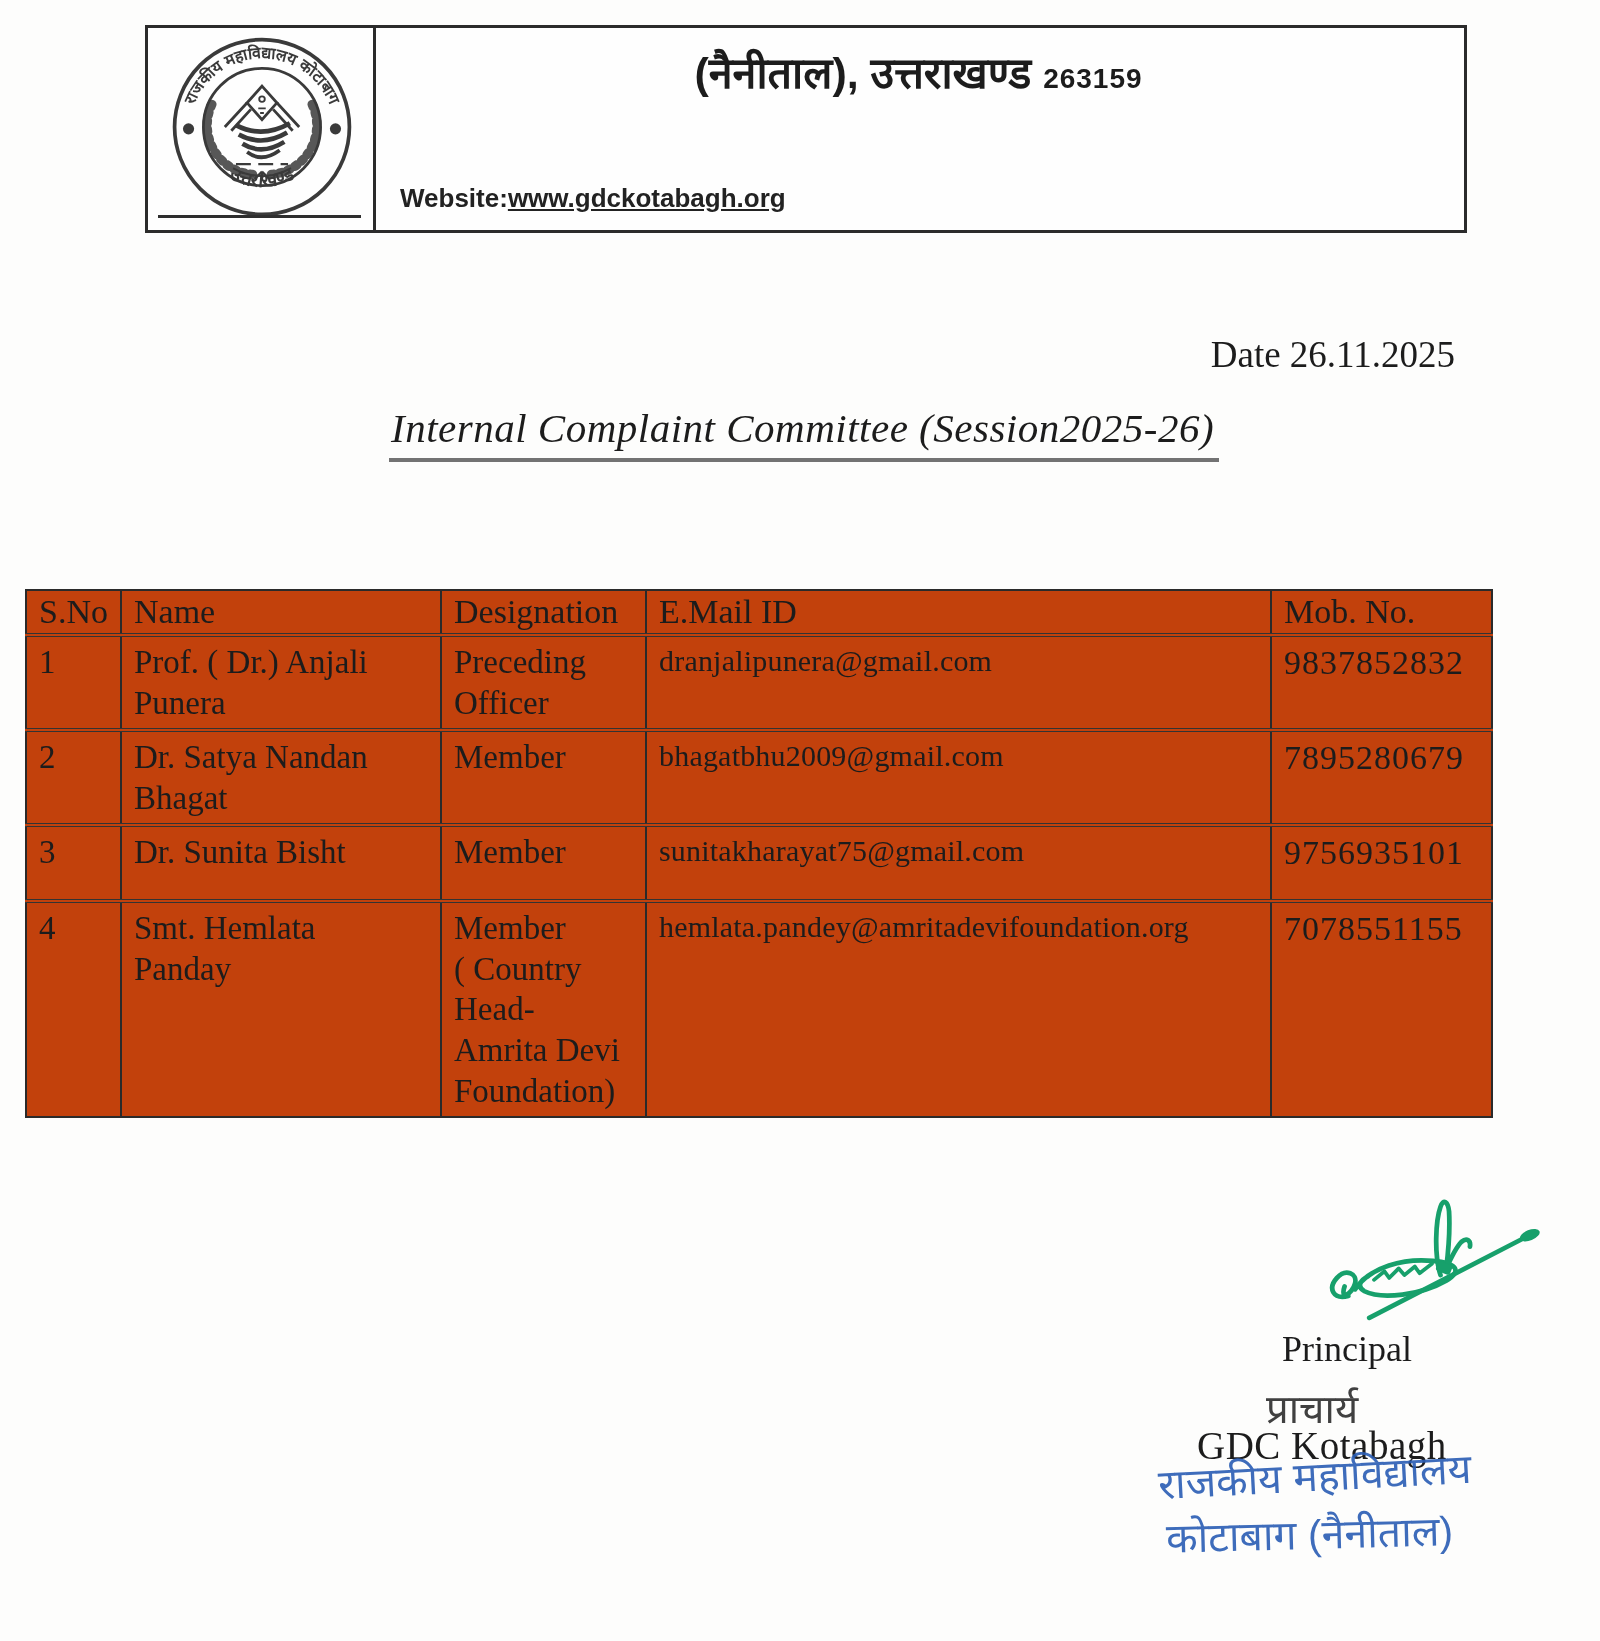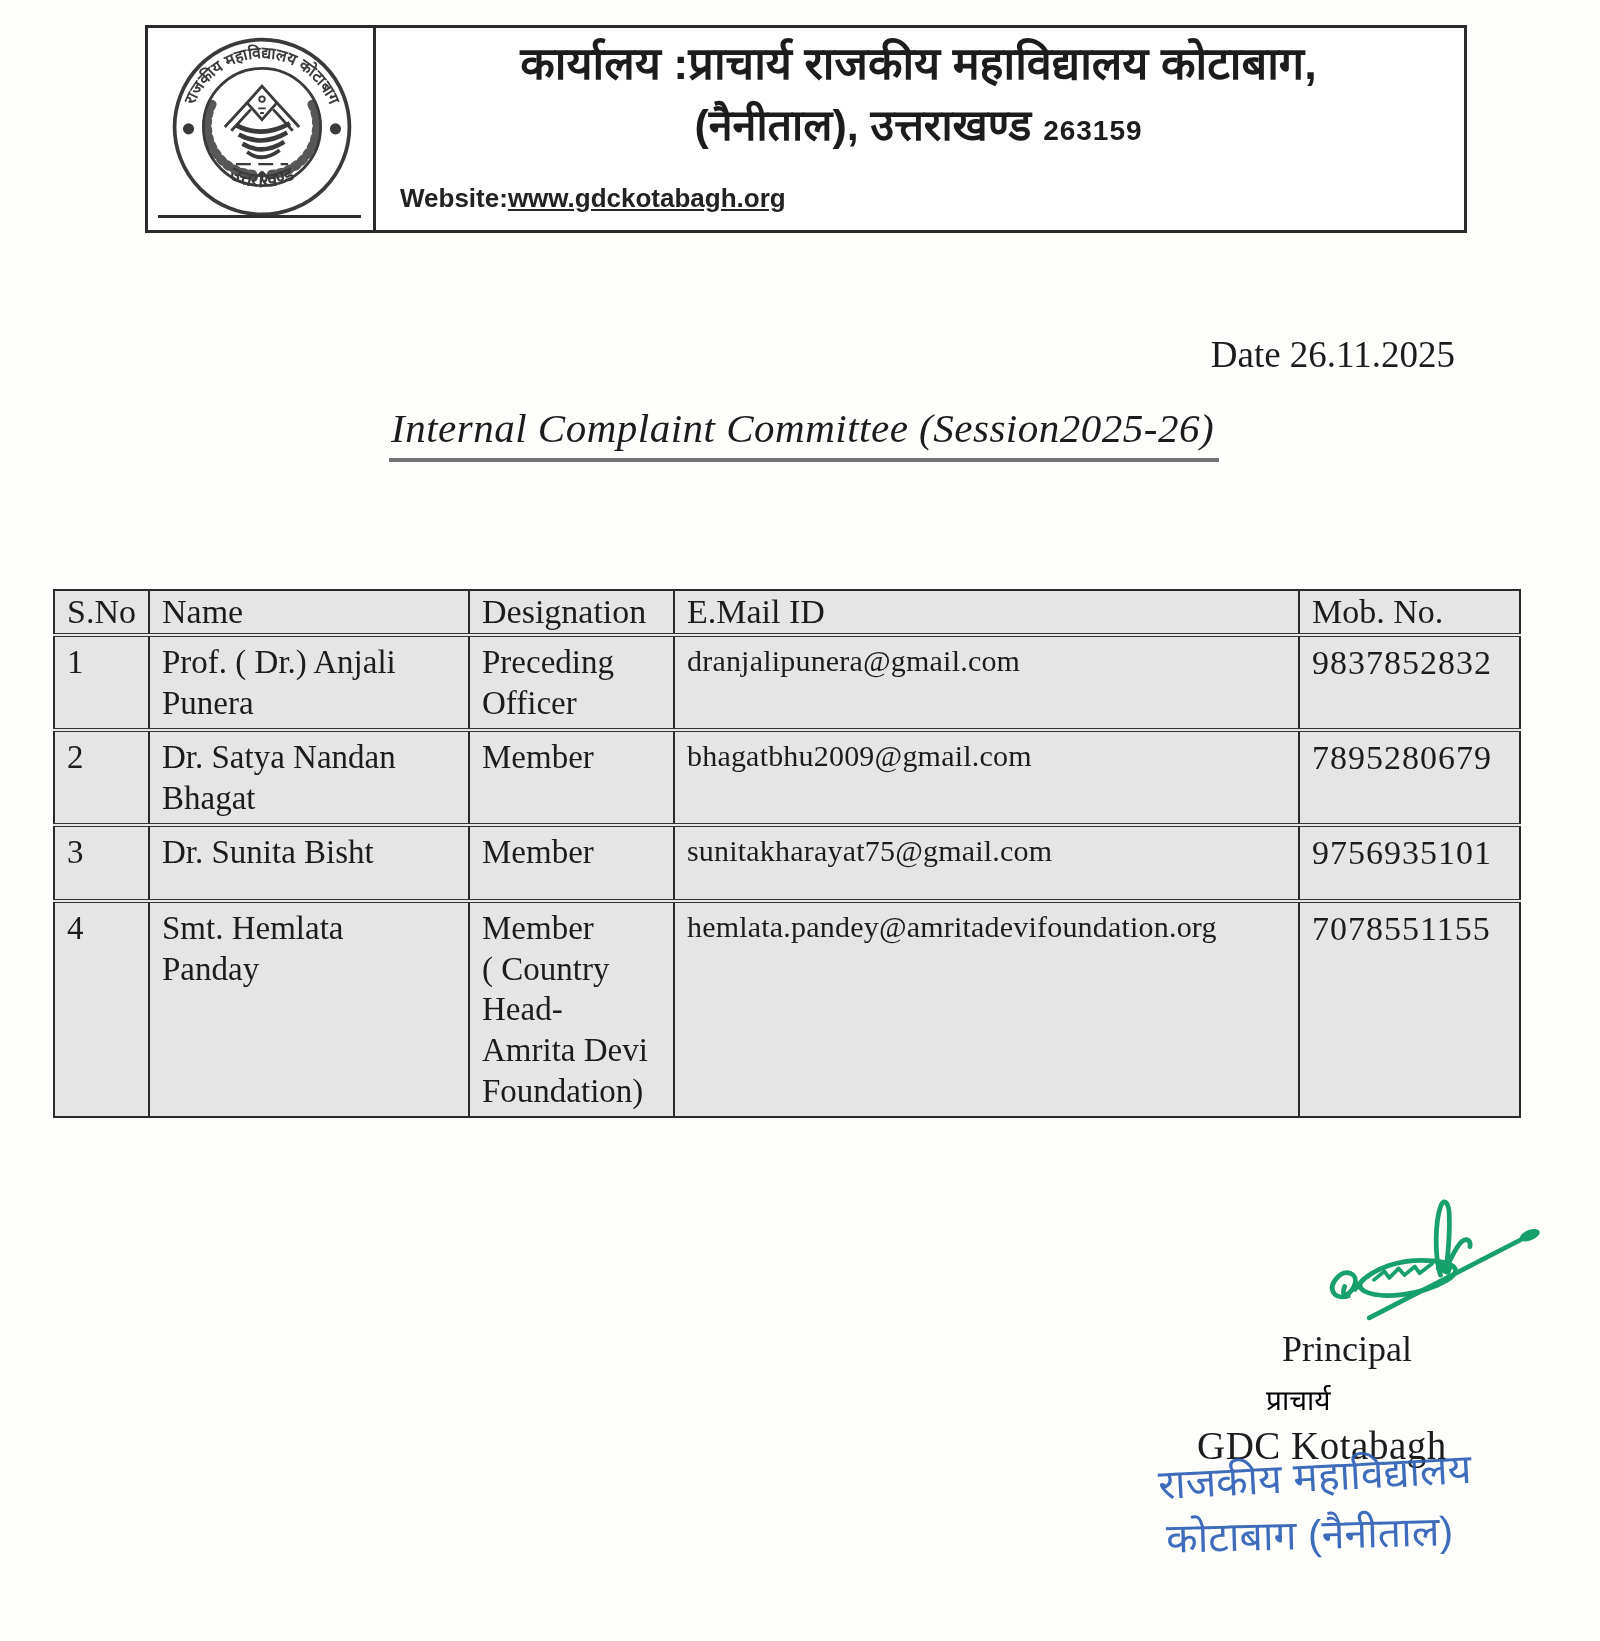--- a/index.html
+++ b/index.html
@@ -42,37 +42,36 @@
     font-size:41px; font-weight:normal; font-style:italic;
     border-bottom:4px solid #737373; padding:0 5px 6px 2px; letter-spacing:.5px;
     width:max-content;
     margin-left:48px;
   }
 
   
   table.committee {
     position:absolute; left:25px; top:589px; width:1466px;
     border-collapse:collapse; table-layout:fixed;
-    background:#e5e5e5;
-    margin-left:28px;
+    background:#c2410c;
   }
   table.committee, table.committee th, table.committee td { border:2px solid #2a2a2a; }
   table.committee tbody tr { border-top:4px double #333; }
   th { font-weight:normal; text-align:left; font-size:34px; padding:2px 10px 2px 12px; }
   td { font-size:33px; line-height:1.24; vertical-align:top; padding:5px 10px 4px 12px; }
   .w-sno{width:95px;} .w-name{width:320px;} .w-desig{width:205px;} .w-email{width:625px;} .w-mob{width:221px;}
   td.c-name, td.c-desig { white-space:pre-line; }
   td.c-email { font-size:30px; white-space:nowrap; letter-spacing:.2px; }
   td.c-mob { font-size:34px; letter-spacing:1px; }
   tr.h-head{height:42px;} tr.h-r1{height:76px;} tr.h-r2{height:79px;} tr.h-r3{height:76px;} tr.h-r4{height:200px;}
 
   
   .sig-svg { position:absolute; left:1312px; top:1182px; }
   .principal { position:absolute; left:1282px; top:1328px; font-size:36px;text-align:right; }
-  .prachar   { position:absolute; left:1266px; top:1380px; font-size:28px; color:#000000; }
+  .prachar   { position:absolute; left:1266px; top:1380px; font-size:40px; color:#404040; }
   .gdc       { position:absolute; left:1197px; top:1423px; font-size:39px; letter-spacing:.5px; }
   .stamp1    { position:absolute; left:1158px; top:1447px; font-size:41px; color:#2a5db4;
                transform:rotate(-3deg); opacity:.9; }
   .stamp2    { position:absolute; left:1166px; top:1505px; font-size:41px; color:#2a5db4;
                transform:rotate(-1.5deg); opacity:.9; }
 </style>
 </head>
 <body>
 
 <div class="header-box">
@@ -107,21 +106,20 @@
         <textPath href="#sealTop" startOffset="50%" text-anchor="middle">राजकीय महाविद्यालय कोटाबाग</textPath>
       </text>
       <text font-size="20" fill="#3a3a3a" class="hindi" font-weight="bold">
         <textPath href="#sealBot" startOffset="50%" text-anchor="middle">उत्तराखण्ड</textPath>
       </text>
     </svg>
     <div class="logo-underline"></div>
   </div>
 
   <div class="head-text">
-    <div class="org-line1 hindi">कार्यालय :प्राचार्य राजकीय महाविद्यालय कोटाबाग,</div>
     <div class="org-line2 hindi">
       <span>(नैनीताल), उत्तराखण्ड</span>
       <span class="num">263159</span>
     </div>
   </div>
 
   <div class="web-row">
     <span>
       <span>Website:</span><span class="url">www.gdckotabagh.org</span>
     </span>

